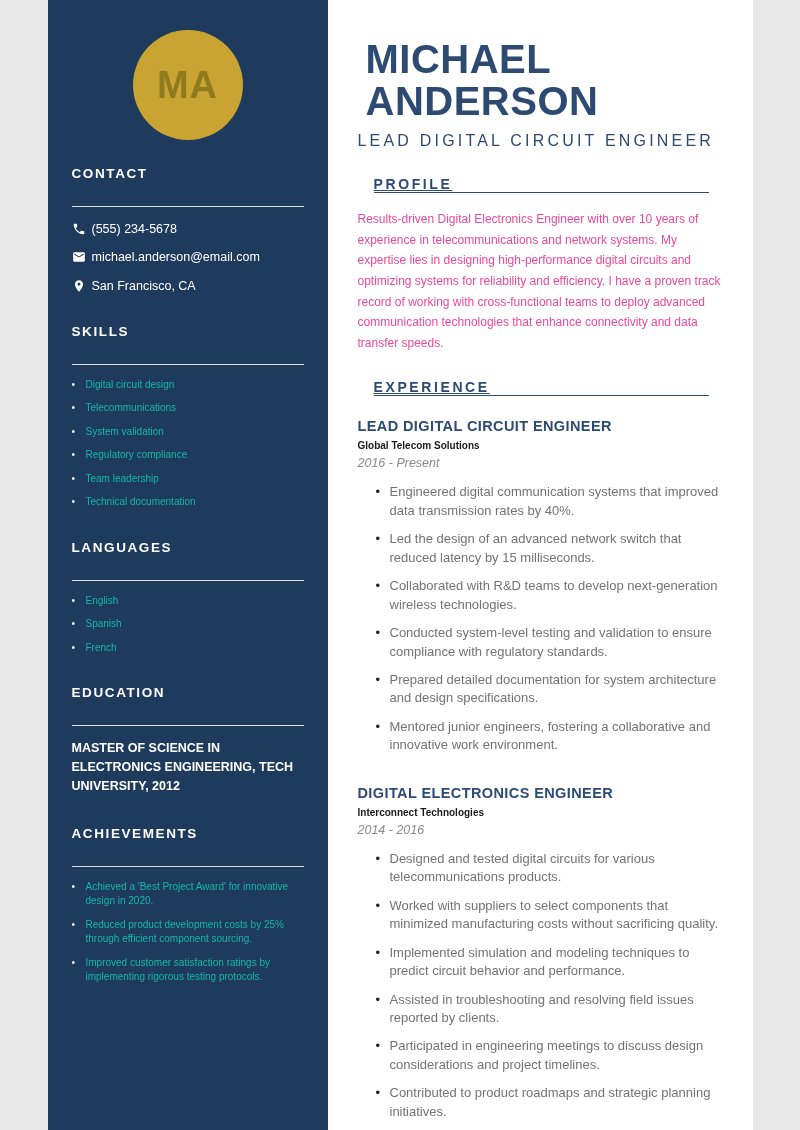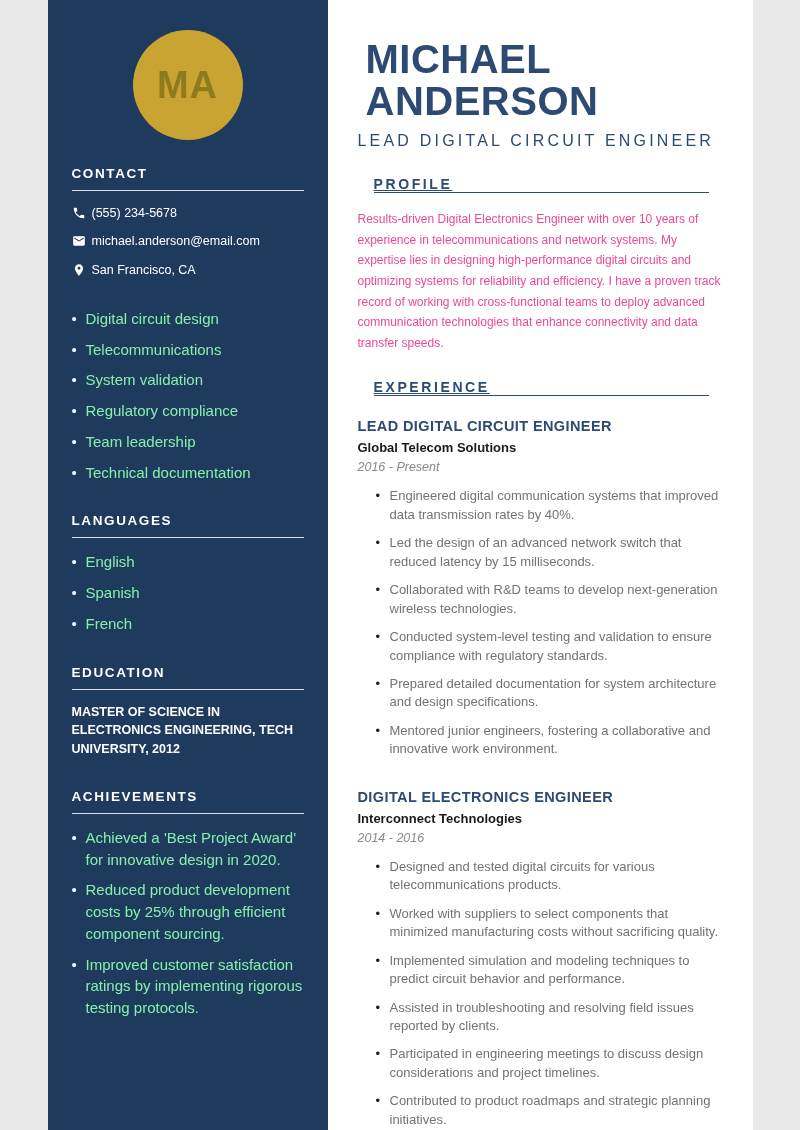--- a/index.html
+++ b/index.html
@@ -39,21 +39,21 @@
     letter-spacing: 1px;
   }
   .side-section { margin-top: 30px; }
   .side-section:first-of-type { margin-top: 24px; }
   .side-section h2 {
     margin: 0;
     font-size: 13.5px;
     font-weight: 700;
     letter-spacing: 1.6px;
     color: #ffffff;
-    padding-bottom: 9px;
+    padding-bottom: 25px;
     border-bottom: 1px solid rgba(255,255,255,0.85);
   }
   .contact-list { margin-top: 14px; }
   .contact-item {
     display: flex;
     align-items: center;
     gap: 6px;
     margin-bottom: 12px;
     font-size: 12.5px;
     line-height: 1.3;
@@ -62,24 +62,24 @@
   .cicon svg { width: 14px; height: 14px; fill: #ffffff; }
 
   .side-list {
     list-style: none;
     margin: 13px 0 0 0;
     padding: 0;
   }
   .side-list li {
     position: relative;
     padding-left: 14px;
-    font-size: 15px;
+    font-size: 10px;
     line-height: 1.45;
     margin-bottom: 9px;
-    color: #86efac;
+    color: #14b8a6;
   }
   .side-list li::before {
     content: "\2022";
     position: absolute;
     left: 0;
     color: #f2f4f8;
   }
   .edu-text {
     margin-top: 13px;
     font-size: 12.5px;
@@ -130,21 +130,21 @@
   .job + .job { margin-top: 30px; }
   .job-title {
     margin: 0;
     font-size: 14.5px;
     font-weight: 700;
     letter-spacing: 0.4px;
     color: var(--accent-navy, #2d4a73);
   }
   .company {
     margin-top: 6px;
-    font-size: 13px;
+    font-size: 10px;
     font-weight: 700;
     color: #1a1a1a;
   }
   .dates {
     margin-top: 5px;
     font-size: 12.5px;
     font-style: italic;
     color: var(--date-gray, #8a8a8a);
   }
   .bullet-list {
@@ -202,20 +202,21 @@
             <svg viewBox="0 0 24 24">
                 <path d="M12 2C8.13 2 5 5.13 5 9c0 5.25 7 13 7 13s7-7.75 7-13c0-3.87-3.13-7-7-7zm0 9.5c-1.38 0-2.5-1.12-2.5-2.5S10.62 6.5 12 6.5s2.5 1.12 2.5 2.5-1.12 2.5-2.5 2.5z"></path>
               </svg>
           </span>
           <span>San Francisco, CA</span>
         </div>
       </div>
     </section>
 
     <section class="side-section">
+      <h2>SKILLS</h2>
       <ul class="side-list">
         <li>Digital circuit design</li>
         <li>Telecommunications</li>
         <li>System validation</li>
         <li>Regulatory compliance</li>
         <li>Team leadership</li>
         <li>Technical documentation</li>
       </ul>
     </section>
 

